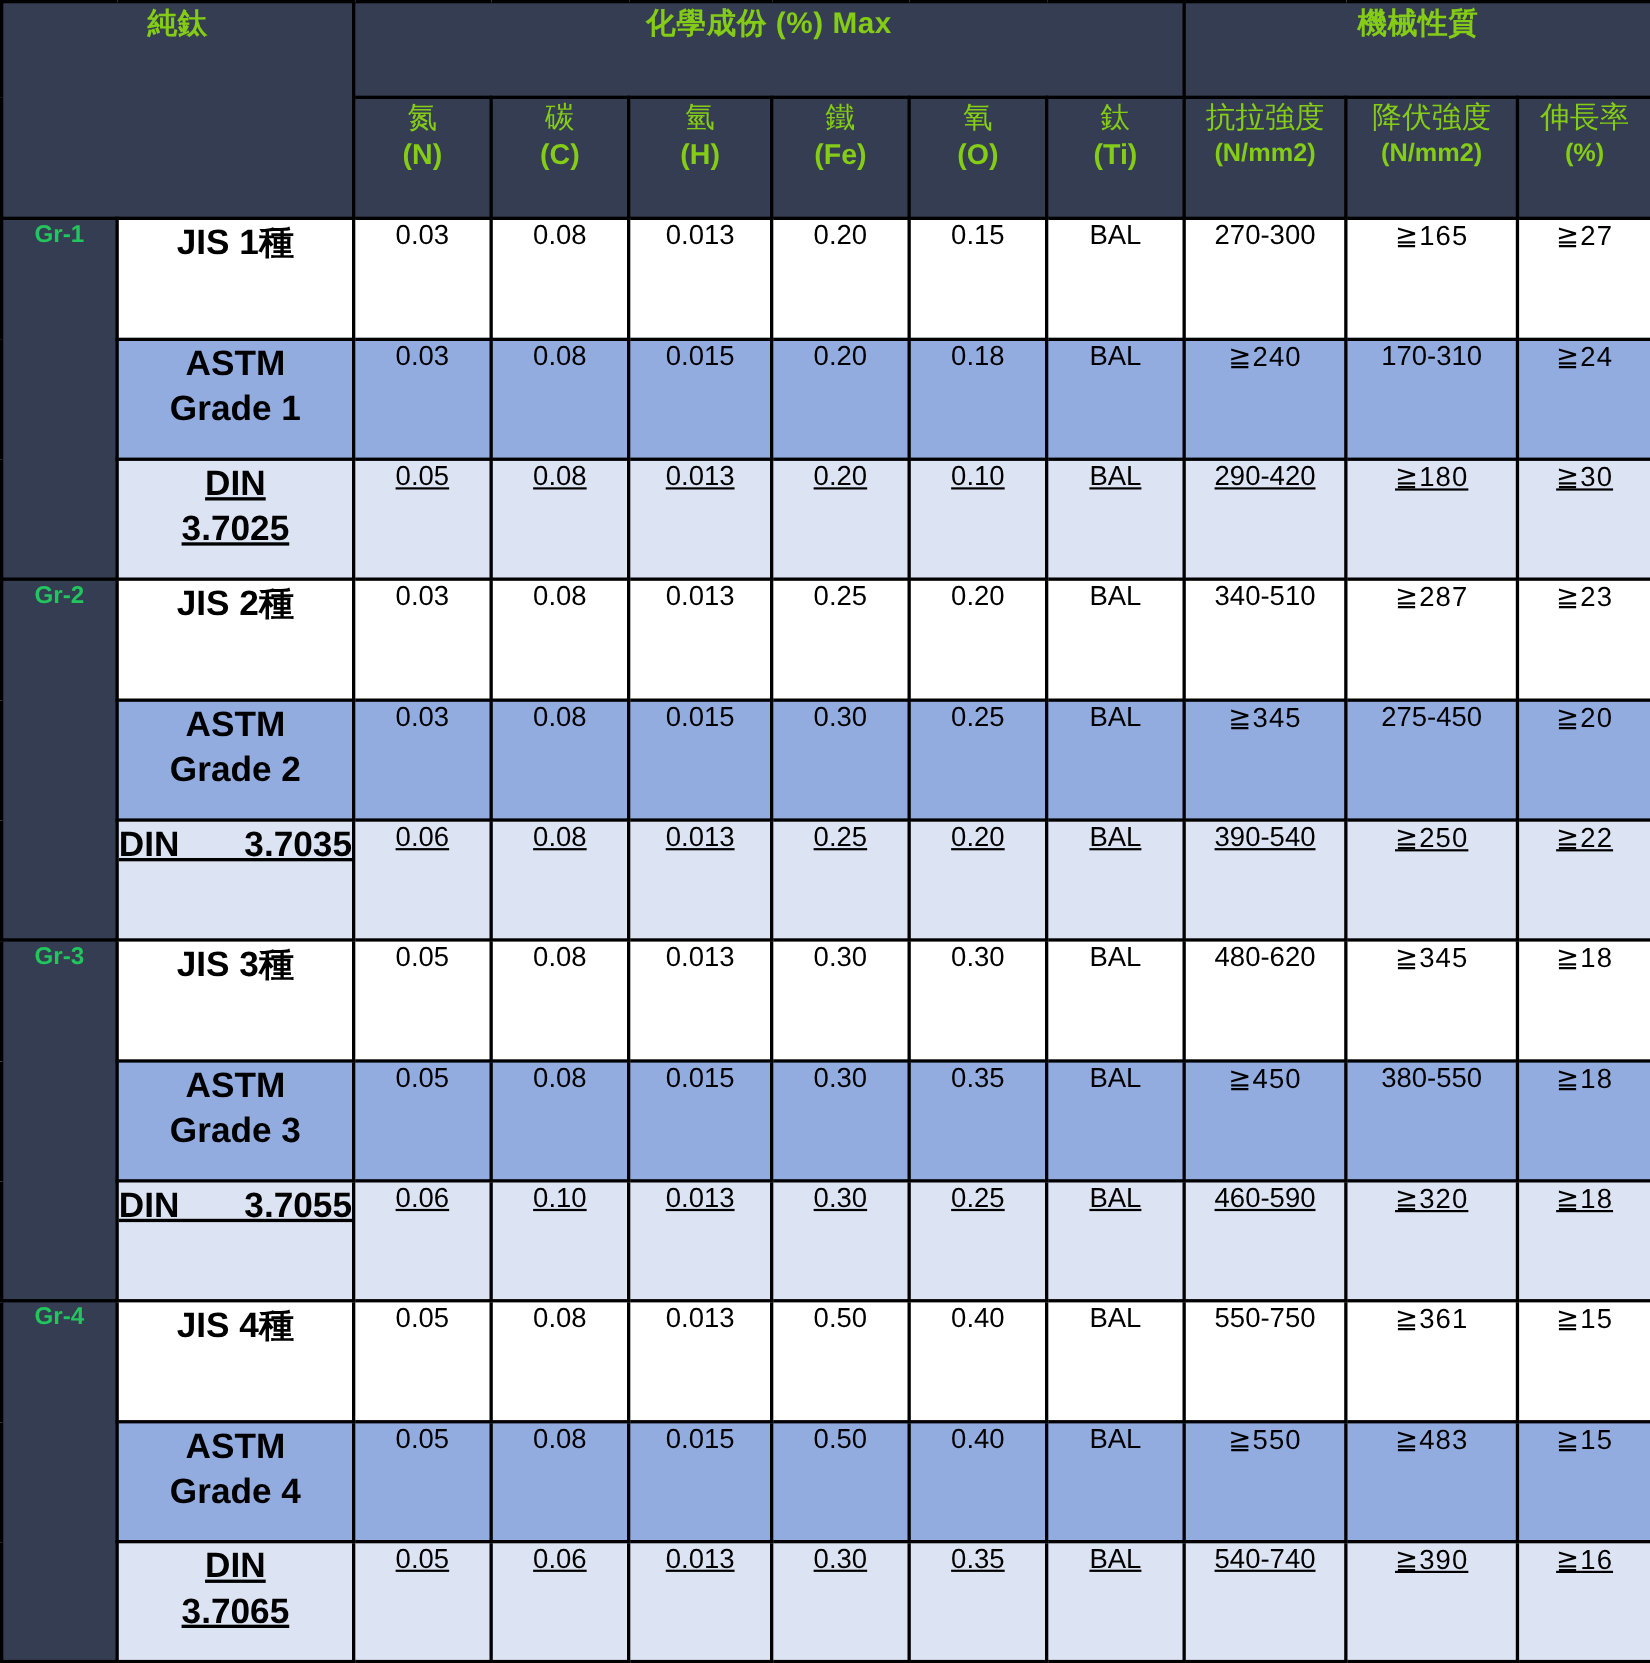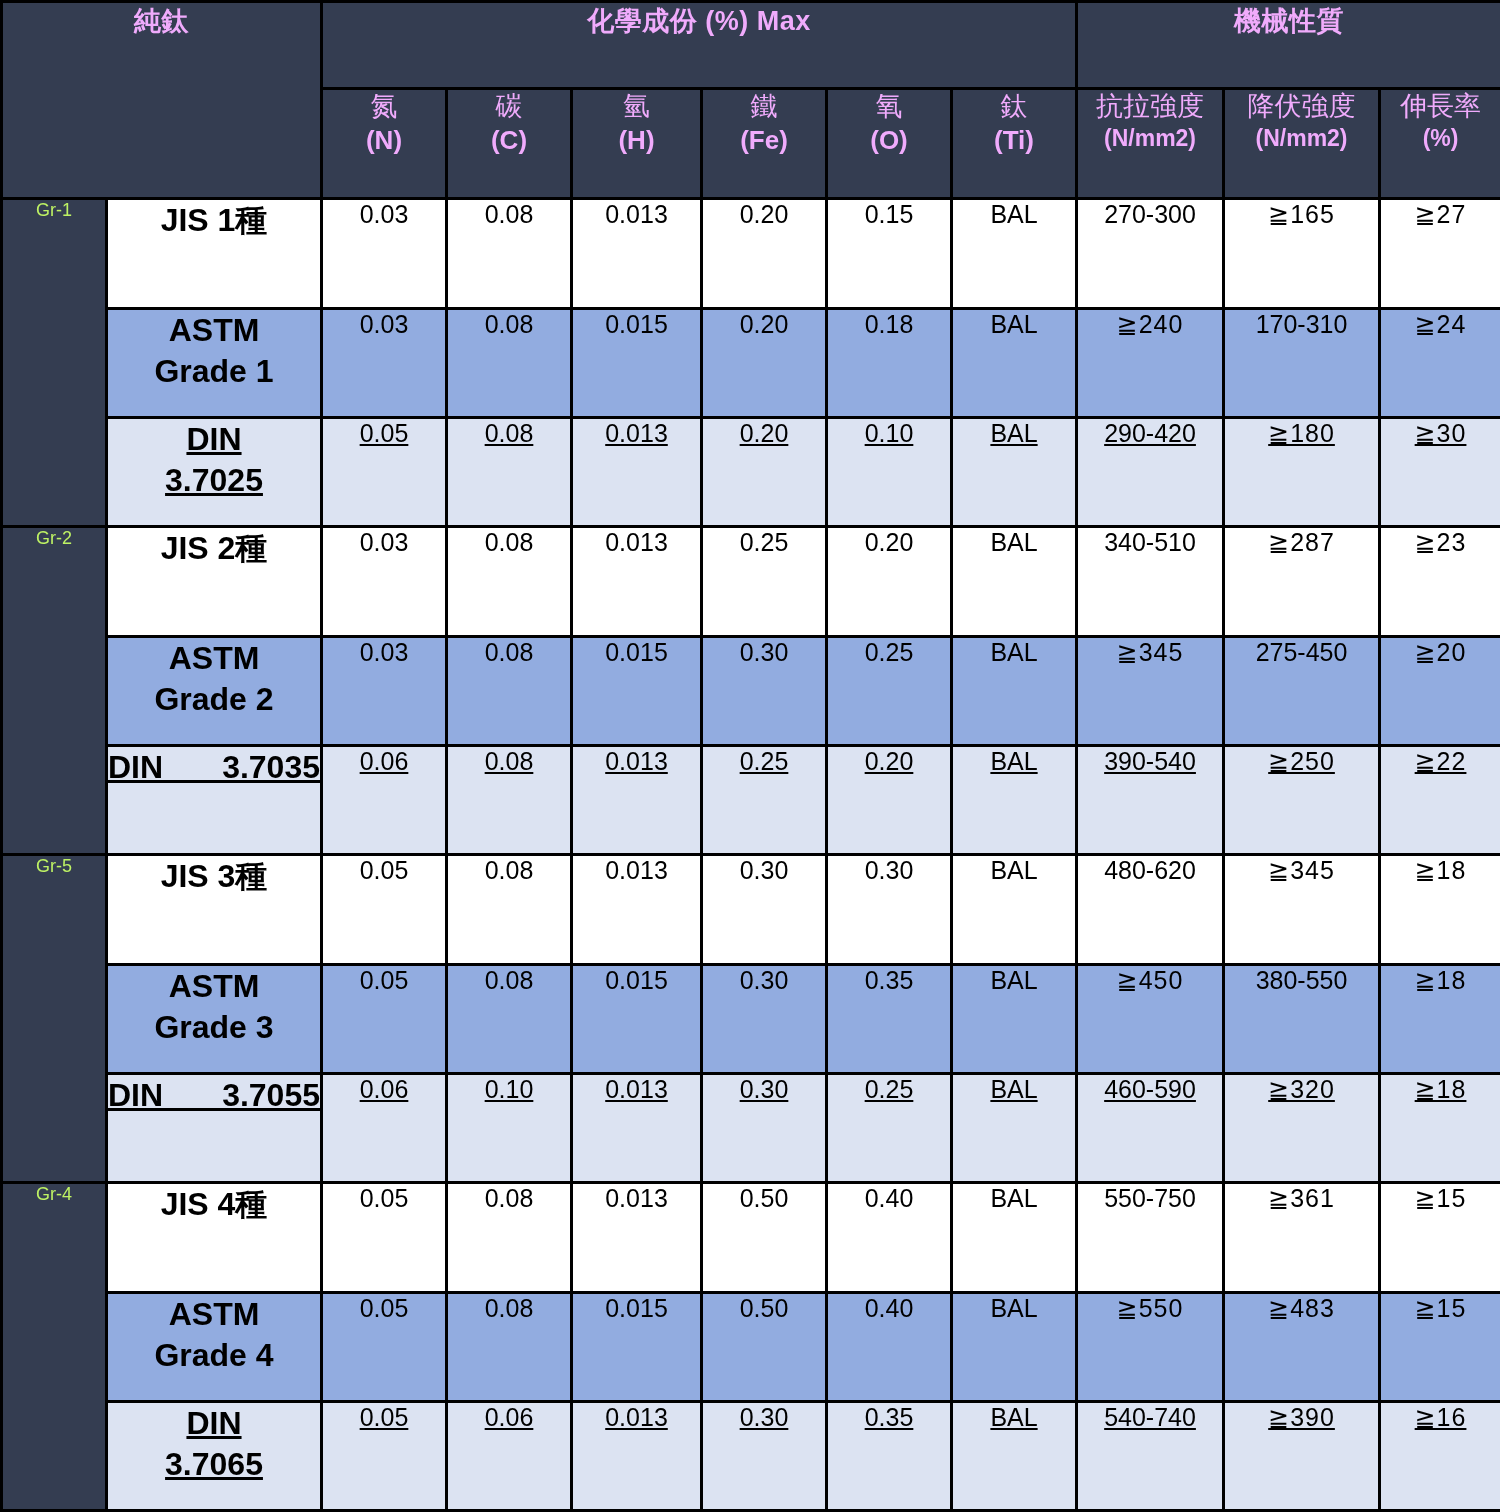--- a/index.html
+++ b/index.html
@@ -23,43 +23,43 @@
     border: 3px solid #000000;
     padding: 0;
     vertical-align: top;
     text-align: center;
     box-sizing: border-box;
   }
 
   
   .hdr {
     background: #343d51;
-    color: #f0abfc;
+    color: #84cc16;
     font-weight: bold;
   }
   .hdr-top {
     font-size: 27px;
     padding-top: 14px;
     letter-spacing: 0.5px;
   }
   .hdr-sub {
     font-size: 26px;
     padding-top: 14px;
     line-height: 1.25;
   }
   .hdr-sub .cn { font-weight: normal; font-size: 27px; }
   .hdr-sub .en { font-weight: bold; display: block; }
   .hdr-narrow { font-size: 23px; }
 
   
   .grp {
     background: #343d51;
-    color: #bef264;
-    font-weight: normal;
-    font-size: 18px;
+    color: #22c55e;
+    font-weight: bold;
+    font-size: 22px;
     vertical-align: middle;
     text-align: center;
   }
 
   
   .r-white { background: #ffffff; }
   .r-mid   { background: #92ace0; }
   .r-light { background: #dce3f2; text-decoration: underline; }
 
   .cell {
@@ -186,21 +186,21 @@
         <td class="cell r-light">0.08</td>
         <td class="cell r-light">0.013</td>
         <td class="cell r-light">0.25</td>
         <td class="cell r-light">0.20</td>
         <td class="cell r-light">BAL</td>
         <td class="cell r-light">390-540</td>
         <td class="cell r-light ge">≧250</td>
         <td class="cell r-light ge">≧22</td>
       </tr>
       <tr style="height: 110px;">
-        <td class="grp" rowspan="3">Gr-5</td>
+        <td class="grp" rowspan="3">Gr-3</td>
         <td class="cell std r-white std-center">JIS 3種</td>
         <td class="cell r-white">0.05</td>
         <td class="cell r-white">0.08</td>
         <td class="cell r-white">0.013</td>
         <td class="cell r-white">0.30</td>
         <td class="cell r-white">0.30</td>
         <td class="cell r-white">BAL</td>
         <td class="cell r-white">480-620</td>
         <td class="cell r-white ge">≧345</td>
         <td class="cell r-white ge">≧18</td>

